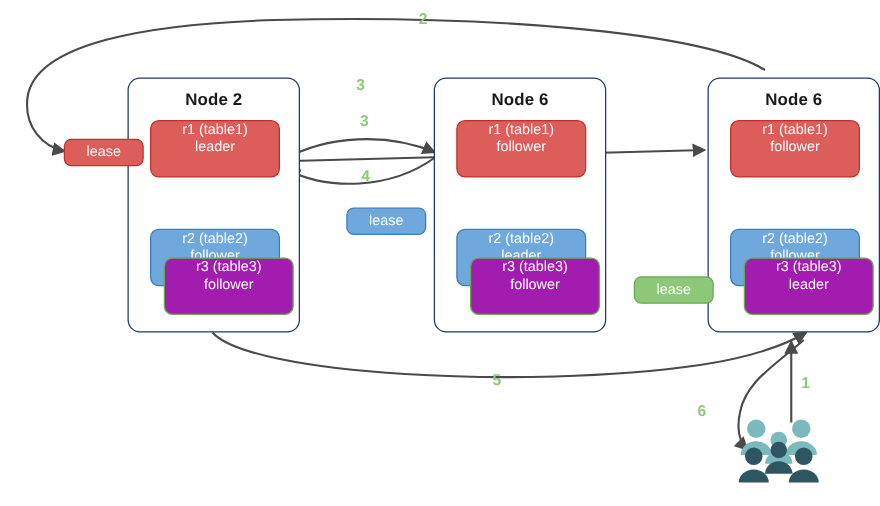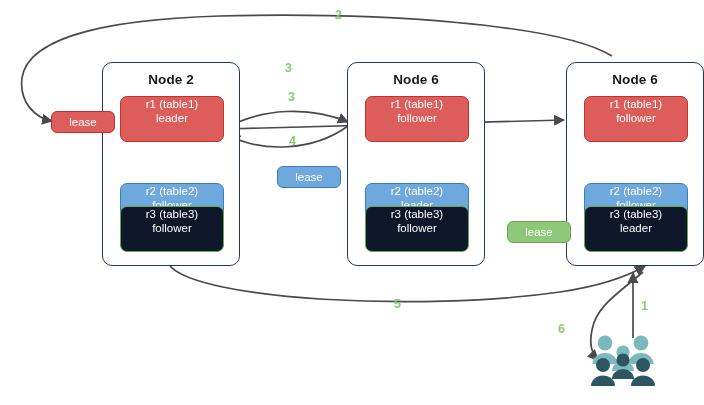--- a/index.html
+++ b/index.html
@@ -55,21 +55,21 @@
     font-size: 11.5px;
     line-height: 14px;
     display: flex;
     flex-direction: column;
     align-items: center;
     text-align: center;
   }
   .replica .rline { display: block; }
   .rep-red   { background: #dd5d5a; border: 1.4px solid #c0302c; }
   .rep-blue  { background: #6fa8dc; border: 1.4px solid #3d7cba; }
-  .rep-green { background: #0f172a; border: 1.4px solid #6aa84f; }
+  .rep-green { background: #a21caf; border: 1.4px solid #6aa84f; margin-left: 11px; }
   .r-slot1 { top: 33px; }
   .r-slot2 { top: 88px; margin-top: 32px; }
   .r-slot3 { top: 143px; }
 
   .lease {
     position: absolute;
     box-sizing: border-box;
     border-radius: 6px;
     color: #ffffff;
     font-size: 11.5px;

